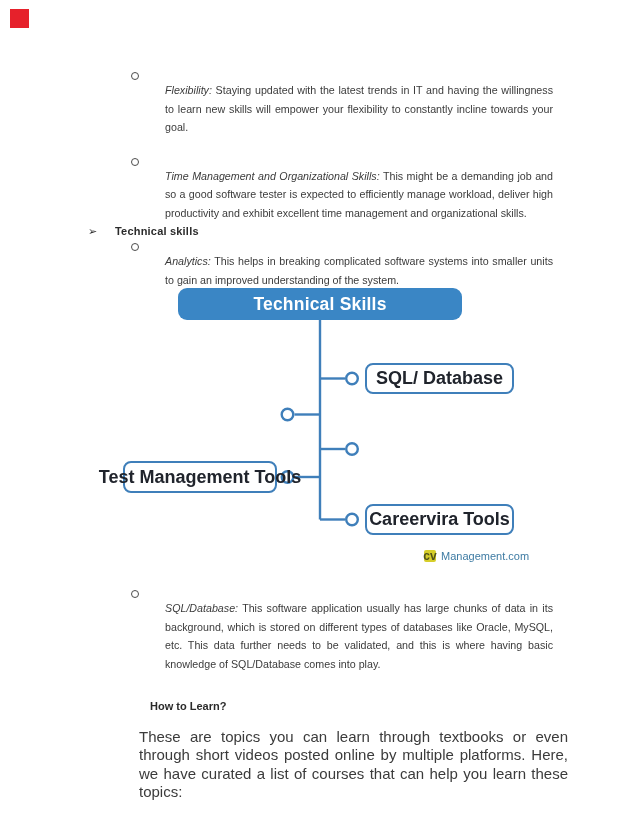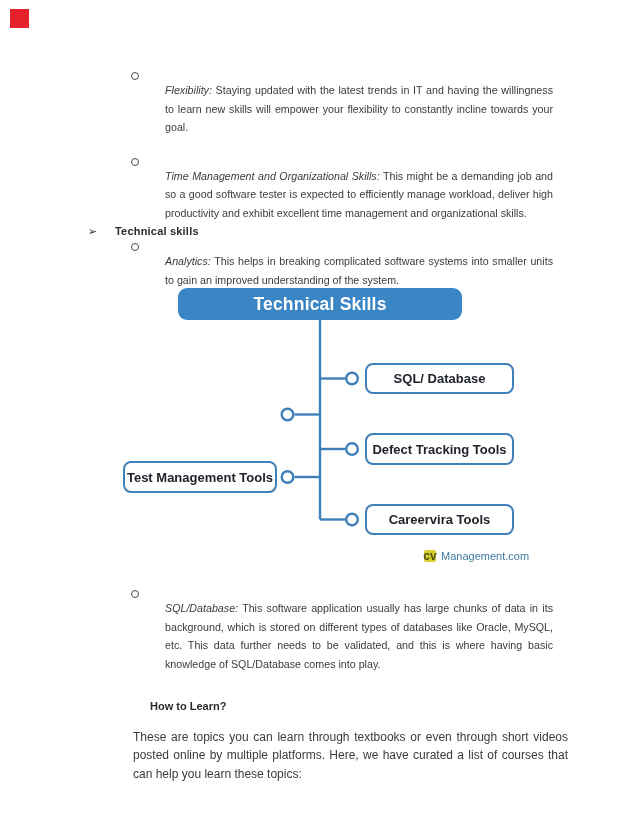--- a/index.html
+++ b/index.html
@@ -37,40 +37,40 @@
   .d-title {
     position:absolute; left:178px; top:1px; width:284px; height:32px;
     background:#3a86c5; border-radius:9px; color:#ffffff;
     font-weight:bold; font-size:17.5px; letter-spacing:0.2px;
     display:flex; align-items:center; justify-content:center;
   }
   .d-box {
     position:absolute; height:31px; box-sizing:border-box;
     background:#ffffff; border:2px solid #3f7fba; border-radius:8px;
     display:flex; align-items:center; justify-content:center;
-    font-size:13px; font-weight:bold; color:#20242c; white-space:nowrap;
+    font-size:18px; font-weight:bold; color:#20242c; white-space:nowrap;
   }
   .box-sql    { left:365px; top:76px;  width:149px; }
   .box-linux  { left:123px; top:112px; width:154px; }
   .box-defect { left:365px; top:146px; width:149px; height:32px; }
   .box-tmt    { left:123px; top:174px; width:154px; height:32px; }
   .box-auto   { left:365px; top:217px; width:149px; }
 
   .logo { position:absolute; left:424px; top:263px; display:flex; align-items:center; gap:5px; }
   .logo-badge {
     width:12px; height:12px; background:#d6ce2a; color:#50521a;
     font-size:12px; font-weight:bold; border-radius:2px;
     display:flex; align-items:center; justify-content:center;
   }
   .logo-text { font-size:11px; color:#3e7ba3; }
 
   
   .blist-bottom { top:584px; }
   .howto { margin:9px 0 12px 19px; font-weight:bold; font-size:11px; line-height:18.5px; color:#2b2b2b; }
-  .howto-body { margin:0 0 0 2px; text-align:justify; font-size:12px; line-height:18.5px; color:#3b3b3b; }
+  .howto-body { margin:0 0 0 8px; text-align:justify; font-size:15px; line-height:18.5px; color:#3b3b3b; }
 </style>
 </head>
 <body>
 
 <div class="page">
 
   <div class="red-marker"></div>
 
   <section class="blist blist-top">
     <div class="bullet-item">
@@ -114,21 +114,20 @@
         <circle cx="352" cy="91.5" r="5.8"></circle>
         <circle cx="287.5" cy="127.5" r="5.8"></circle>
         <circle cx="352" cy="162" r="5.8"></circle>
         <circle cx="287.5" cy="190" r="5.8"></circle>
         <circle cx="352" cy="232.5" r="5.8"></circle>
       </g>
     </svg>
 
     <div class="d-title">Technical Skills</div>
     <div class="d-box box-sql">SQL/ Database</div>
-    <div class="d-box box-defect">Defect Tracking Tools</div>
     <div class="d-box box-tmt">Test Management Tools</div>
     <div class="d-box box-auto">Careervira Tools</div>
 
     <div class="logo">
       <span class="logo-badge">cv</span>
       <span class="logo-text">Management.com</span>
     </div>
   </div>
 
   <section class="blist blist-bottom">

